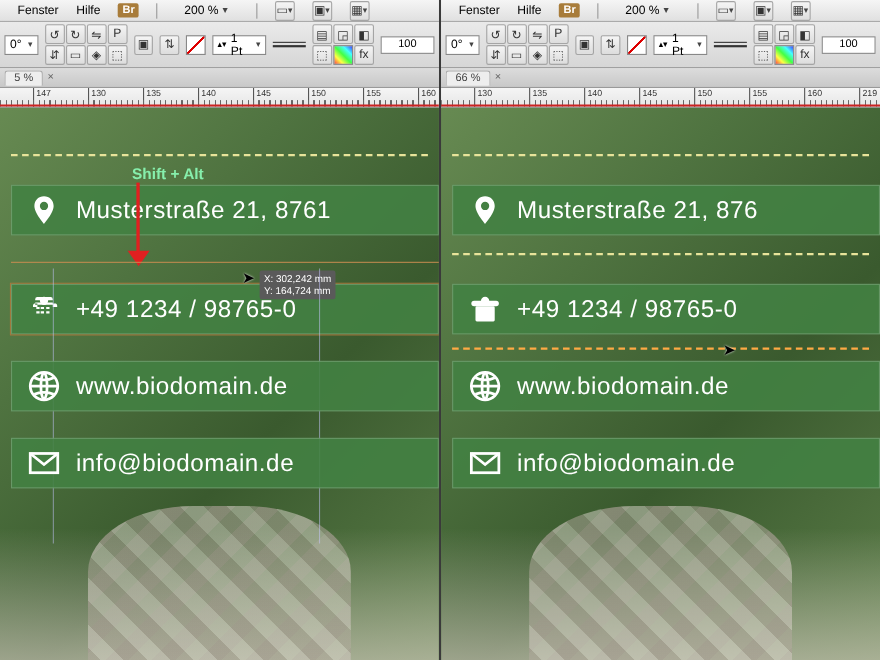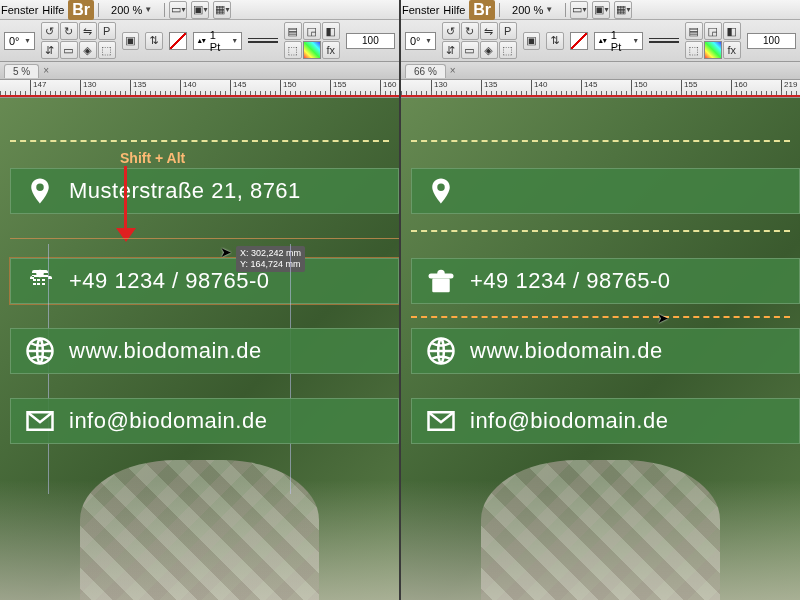--- a/index.html
+++ b/index.html
@@ -2,23 +2,23 @@
 <html><head>
 <meta charset="utf-8">
 <style>
 * { margin: 0; padding: 0; box-sizing: border-box; }
 body { font-family: -apple-system, Arial, sans-serif; overflow: hidden; width: 800px; height: 600px; background: #e0e0e0; }
 
 .app { display: flex; width: 800px; height: 600px; }
 .panel { flex: 1; display: flex; flex-direction: column; position: relative; }
 .panel.left { border-right: 2px solid #3a3a3a; }
 
-.menubar { height: 20px; background: linear-gradient(#f5f5f5, #e0e0e0); display: flex; align-items: center; font-size: 11px; gap: 4px; padding: 0 1px; border-bottom: 1px solid #aaa; }
+.menubar { height: 20px; background: linear-gradient(#f5f5f5, #e0e0e0); display: flex; align-items: center; font-size: 11px; gap: 16px; padding: 0 16px; border-bottom: 1px solid #aaa; }
 .menubar span { cursor: default; }
-.br-badge { background: #a87c3a; color: #fff; font-weight: bold; padding: 1px 4px; border-radius: 2px; font-size: 16px; }
+.br-badge { background: #a87c3a; color: #fff; font-weight: bold; padding: 1px 4px; border-radius: 2px; font-size: 10px; }
 .zoom-select { display: flex; align-items: center; gap: 2px; font-size: 11px; padding: 0 8px; }
 .chev { font-size: 8px; color: #444; }
 
 .toolbar1 { height: 42px; background: linear-gradient(#eaeaea, #d6d6d6); border-bottom: 1px solid #999; display: flex; align-items: center; gap: 6px; padding: 0 4px; font-size: 11px; overflow: hidden; }
 .deg-box { display: flex; align-items: center; border: 1px solid #888; background: #fff; padding: 1px 4px; height: 18px; }
 .tool-icon { width: 18px; height: 18px; display: flex; align-items: center; justify-content: center; background: linear-gradient(#f5f5f5,#ddd); border: 1px solid #a5a5a5; border-radius: 2px; font-size: 11px; color: #333; }
 .tool-grid { display: grid; grid-template-columns: repeat(4, 18px); grid-template-rows: repeat(2, 18px); gap: 1px; }
 .redline { width: 18px; height: 18px; background: linear-gradient(to bottom right, #fff 45%, #d00 46%, #d00 54%, #fff 55%); border: 1px solid #888; }
 .pt-box { display: flex; align-items: center; border: 1px solid #888; background: #fff; height: 18px; padding: 0 4px; gap: 4px; }
 .mini-line { width: 30px; height: 1px; background: #333; }
@@ -41,21 +41,21 @@
 .bg-photo::before { content: ""; position: absolute; bottom: 0; left: 0; right: 0; height: 120px; background: linear-gradient(to top, rgba(220,210,200,0.6), transparent); }
 .bg-plaid { position: absolute; bottom: -10px; left: 20%; width: 60%; height: 150px; background: repeating-linear-gradient(45deg, rgba(180,170,160,0.5) 0 15px, rgba(220,215,205,0.5) 15px 30px), repeating-linear-gradient(-45deg, rgba(140,130,120,0.3) 0 15px, transparent 15px 30px); border-radius: 40% 40% 0 0; }
 
 .dashed-line { position: absolute; left: 10px; right: 10px; height: 0; border-top: 2px dashed #e8e49a; }
 .dashed-orange { border-top: 2px dashed #ffaa44; }
 
 .info-row { position: absolute; left: 10px; right: 0; height: 46px; background: rgba(67, 129, 67, 0.9); border: 1px solid rgba(255,255,255,0.2); display: flex; align-items: center; gap: 14px; padding-left: 14px; color: #fff; font-family: Verdana, sans-serif; font-size: 22px; font-weight: 300; letter-spacing: 0.5px; }
 .info-row.sel { outline: 1px solid rgba(180,120,60,0.8); }
 .ic { width: 30px; height: 30px; fill: #fff; flex-shrink: 0; }
 
-.red-arrow { position: absolute; left: 120px; top: 52px; color: #fdba74; font-weight: bold; font-size: 14px; }
+.red-arrow { position: absolute; left: 120px; top: 52px; color: #86efac; font-weight: bold; font-size: 14px; }
 .red-arrow .stem { position: absolute; top: 16px; left: 4px; width: 3px; height: 66px; background: #e02020; }
 .red-arrow .head { position: absolute; top: 78px; left: -4px; width: 0; height: 0; border-left: 10px solid transparent; border-right: 10px solid transparent; border-top: 14px solid #e02020; }
 
 .cursor1 { position: absolute; left: 220px; top: 146px; font-size: 14px; color: #000; text-shadow: 0 0 2px #fff; }
 .coord { position: absolute; left: 236px; top: 148px; background: #5a5a5a; color: #fff; font-size: 9px; padding: 2px 4px; line-height: 1.2; border-radius: 2px; }
 
 .cursor2 { position: absolute; left: 256px; top: 212px; font-size: 14px; color: #000; text-shadow: 0 0 2px #fff; }
 
 .sel-line-v { position: absolute; top: 146px; height: 250px; width: 1px; border-left: 1px solid rgba(200,200,255,0.5); }
 
@@ -308,20 +308,21 @@
     <div class="canvas">
       <div class="bg-photo"></div>
       <div class="bg-plaid"></div>
 
       <div class="dashed-line" style="top:42px"></div>
 
       <div class="info-row" style="top:70px">
         <svg class="ic" viewBox="0 0 24 24">
             <path d="M12 2C8 2 5 5 5 9c0 5 7 13 7 13s7-8 7-13c0-4-3-7-7-7zm0 10a3 3 0 110-6 3 3 0 010 6z"></path>
           </svg>
+        <span>Musterstraße 21, 876</span>
       </div>
 
       <div class="dashed-line" style="top:132px"></div>
 
       <div class="info-row" style="top:160px">
         <svg class="ic" viewBox="0 0 24 24">
             <circle cx="12" cy="6" r="3"></circle>
             <rect x="5" y="10" width="14" height="11" rx="1"></rect>
             <rect x="2" y="6" width="20" height="4" rx="2"></rect>
           </svg>

